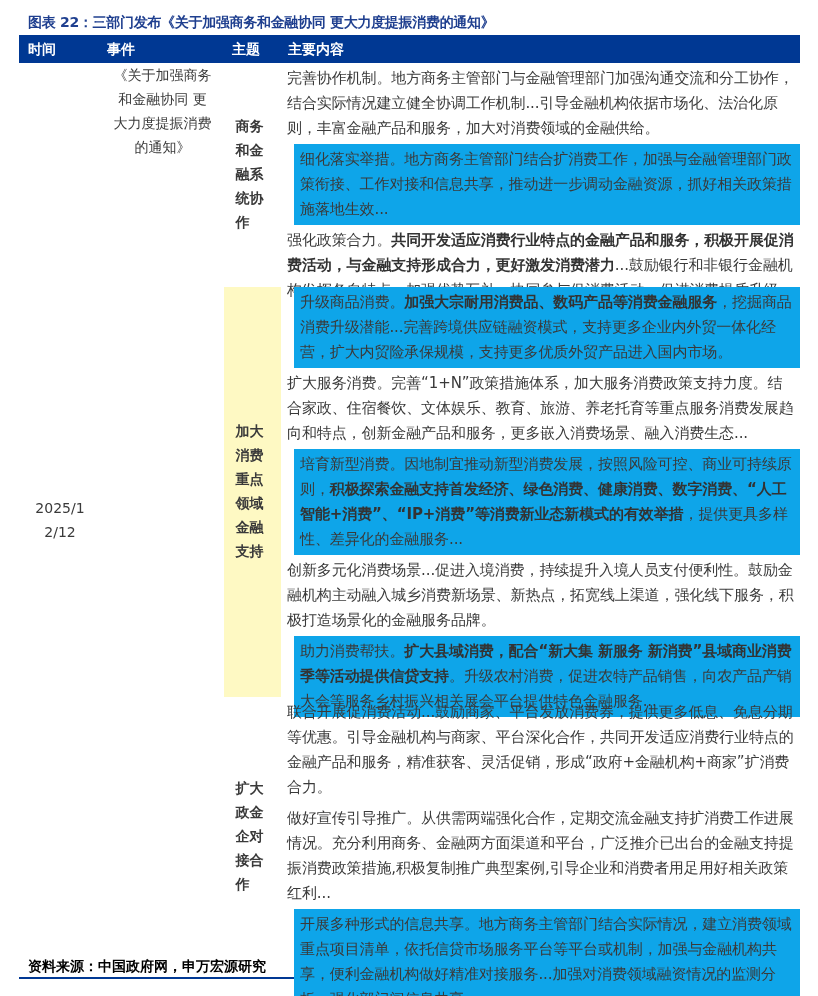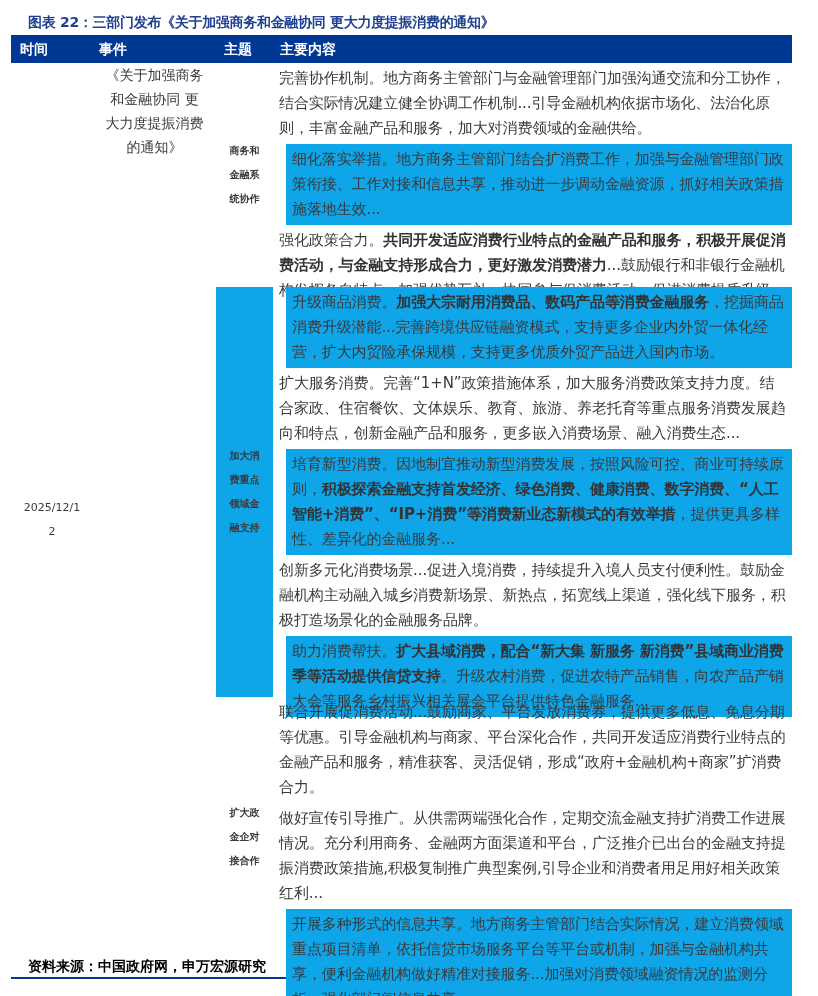--- a/index.html
+++ b/index.html
@@ -7,45 +7,45 @@
       width: 818px; height: 996px; position: relative; overflow: hidden;
       font-family: "DejaVu Sans", "Liberation Sans", sans-serif;
       color: #3a3a3a;
     }
     .title {
       position: absolute; left: 28px; top: 14px;
       font-size: 14px; font-weight: bold; color: #1f3f8f; white-space: nowrap;
       letter-spacing: -0.3px;
     }
     .table {
-      position: absolute; left: 11px; top: 35px; width: 781px;
+      position: absolute; left: 19px; top: 35px; width: 781px;
     }
     .thead {
       height: 28px; background: #003893; color: #ffffff;
       font-weight: bold; font-size: 14px; position: relative;
     }
     .thead span { position: absolute; top: 6px; }
     .tbody { position: relative; height: 914px; border-bottom: 2px solid #003893; }
     .col-date {
       position: absolute; left: 0; top: 0; width: 82px; height: 100%;
       display: flex; align-items: center; justify-content: center; text-align: center;
-      font-size: 11px; line-height: 24px; color: #3a3a3a;
+      font-size: 14px; line-height: 24px; color: #3a3a3a;
     }
     .col-event {
       position: absolute; left: 82px; top: 0; width: 123px; height: 100%;
       display: flex; align-items: flex-start; justify-content: center; text-align: center;
       font-size: 14px; line-height: 24px; color: #3a3a3a;
     }
     .group { position: absolute; left: 205px; width: 576px; }
     .topic {
       position: absolute; left: 0; top: 0; width: 57px; height: 100%;
-      display: flex; align-items: center; justify-content: center; text-align: center;
-      font-weight: bold; font-size: 10px; line-height: 24px; color: #3a3a3a;
+      display: flex; align-items: center; justify-content: center; 
+      font-weight: bold; font-size: 14px; line-height: 24px; color: #3a3a3a; font-family: Liberation Mono, monospace;
     }
-    .topic.gray { background: #0ea5e9; }
+    .topic.gray { background: #fef9c3; }
     .topic-text { width: 34px; word-break: break-all; }
     .items { position: absolute; left: 57px; top: 0; width: 519px; }
     .item {
       padding: 3px 6px 3px 6px; font-size: 15px; line-height: 25px;
       color: #3a3a3a; box-sizing: border-box; letter-spacing: -0.1px;
     }
     .item.gray { background: #0ea5e9; margin-left: 13px; }
     .item b { font-weight: bold; color: #333333; }
     .source {
       position: absolute; left: 28px; top: 958px;

